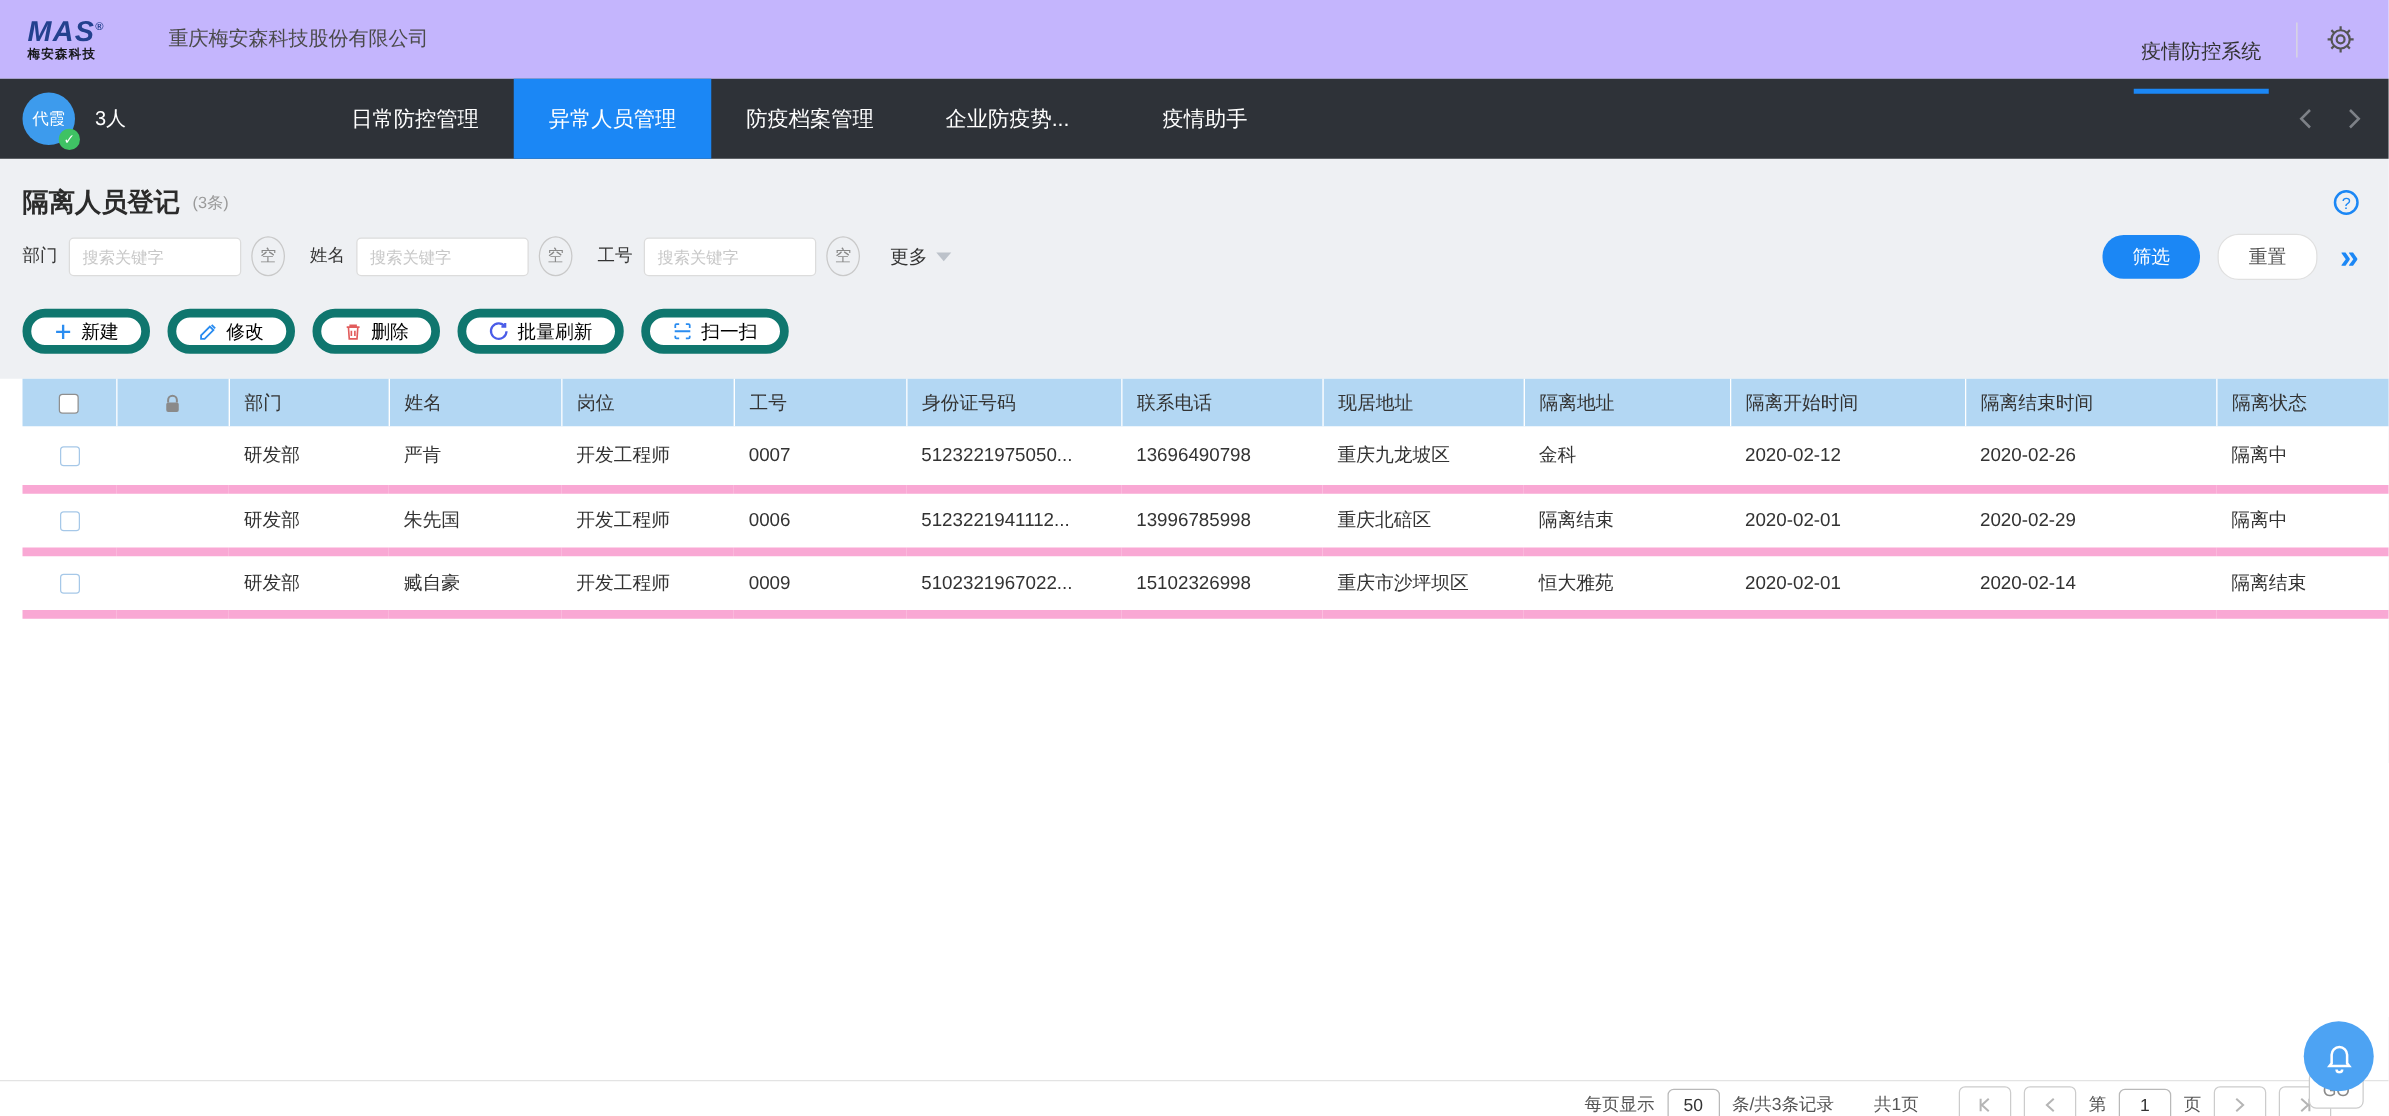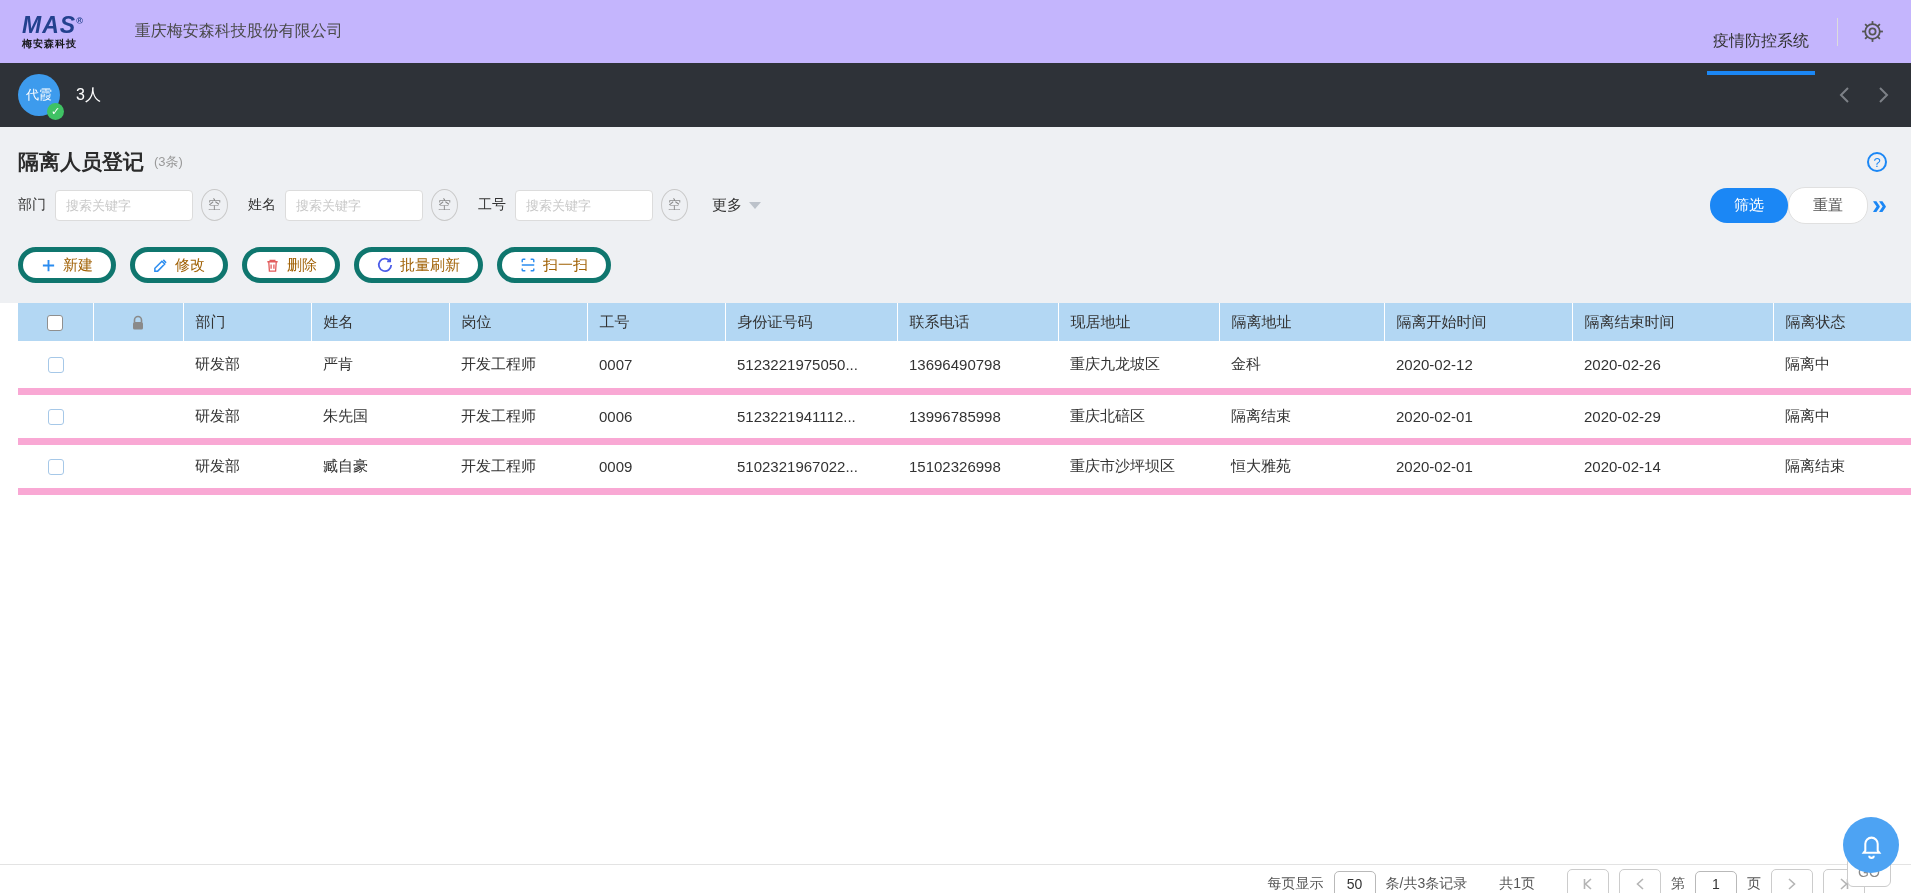--- a/index.html
+++ b/index.html
@@ -41,27 +41,27 @@
   .filter-row { display:flex; align-items:center; padding:12px 24px 0 18px; height:44px; }
   .f-label { font-size:14px; color:#333; margin-right:9px; white-space:nowrap; }
   .f-input { width:138px; height:31px; border:1px solid #dcdcdc; border-radius:4px; padding:0 10px;
              font-size:13px; background:#fff; color:#333; outline:none; font-family:inherit; }
   .f-input::placeholder { color:#c8c8c8; }
   .empty-btn { width:27px; height:32px; border:1px solid #c9c9c9; border-radius:50%; background:transparent;
                color:#888; font-size:13px; display:flex; align-items:center; justify-content:center;
                margin:0 20px 0 8px; cursor:pointer; }
   .more { font-size:15px; color:#333; display:flex; align-items:center; gap:7px; margin-left:4px; cursor:pointer; }
   .caret-down { width:0; height:0; border-left:6px solid transparent; border-right:6px solid transparent; border-top:7px solid #bcc2ca; }
-  .filter-actions { margin-left:auto; display:flex; align-items:center; }
+  .filter-actions { margin-left:auto; display:flex; align-items:center; gap:14px; }
   .btn-filter { background:var(--accent); color:#fff; border:none; border-radius:17px; padding:8px 24px; font-size:15px; cursor:pointer; font-family:inherit; }
   .btn-reset { background:#fff; color:#555; border:1px solid #e0e0e0; border-radius:17px; padding:8px 24px; font-size:15px; cursor:pointer; font-family:inherit; }
   .dbl-chevron { color:var(--accent); font-size:27px; font-weight:700; line-height:1; cursor:pointer; margin-left:4px; }
   .toolbar-row { display:flex; gap:14px; padding:26px 18px 0; height:62px; }
-  .tool-btn { display:flex; align-items:center; gap:7px; background:#fff; border:5px solid #0f766e;
-              border-radius:18px; padding:0 18px; height:36px; font-size:15px; color:#a16207; cursor:pointer; font-family:inherit; }
+  .tool-btn { display:flex; align-items:center; gap:7px; background:#fff; border:7px solid #0f766e;
+              border-radius:18px; padding:0 18px; height:36px; font-size:15px; color:#000000; cursor:pointer; font-family:inherit; }
   
   .panel { flex:1; background:#fff; margin-top:20px; display:flex; flex-direction:column; position:relative; }
   table { margin-left:18px; width:calc(100% - 18px); border-collapse:collapse; table-layout:fixed; }
   thead th { background:var(--thead); height:38px; font-size:15px; font-weight:400; color:#333;
              text-align:left; padding-left:12px; border-right:1px solid #fff; }
   thead th:last-child { border-right:none; }
   thead th.c-center { text-align:center; padding-left:0; }
   tbody td { height:50px; border-bottom:7px solid #f9a8d4; font-size:15px; color:#333; padding-left:12px;
              white-space:nowrap; overflow:hidden; text-overflow:ellipsis; }
   tbody td.c-center { text-align:center; padding-left:0; }
@@ -110,20 +110,27 @@
     </span>
   </div>
 </div>
 
 <div class="navbar" style="--accent:#1b87f5;">
   <div class="avatar-wrap">
     <div class="avatar">代霞</div>
     <div class="badge">✓</div>
   </div>
   <div class="count">3人</div>
+  <div class="tabs">
+    <div class="tab">日常防控管理</div>
+    <div class="tab active">异常人员管理</div>
+    <div class="tab">防疫档案管理</div>
+    <div class="tab">企业防疫势...</div>
+    <div class="tab">疫情助手</div>
+  </div>
   <div class="nav-arrows">
     <span style="display:flex;">
       <svg width="11" height="18" viewBox="0 0 11 18" fill="none" stroke="#7d8187" stroke-width="2">
           <path d="M9 2L2 9l7 7"></path>
         </svg>
     </span>
     <span style="display:flex;">
       <svg width="11" height="18" viewBox="0 0 11 18" fill="none" stroke="#7d8187" stroke-width="2">
           <path d="M2 2l7 7-7 7"></path>
         </svg>

